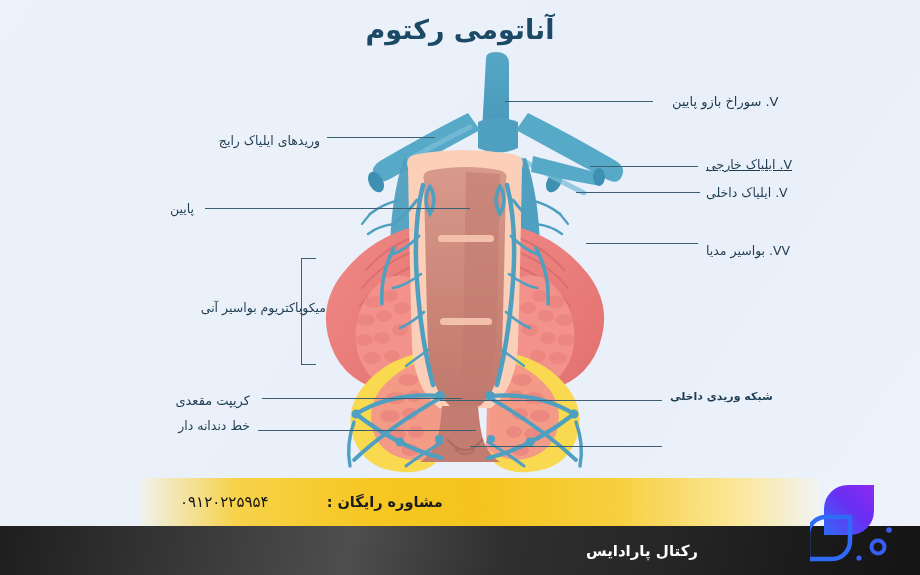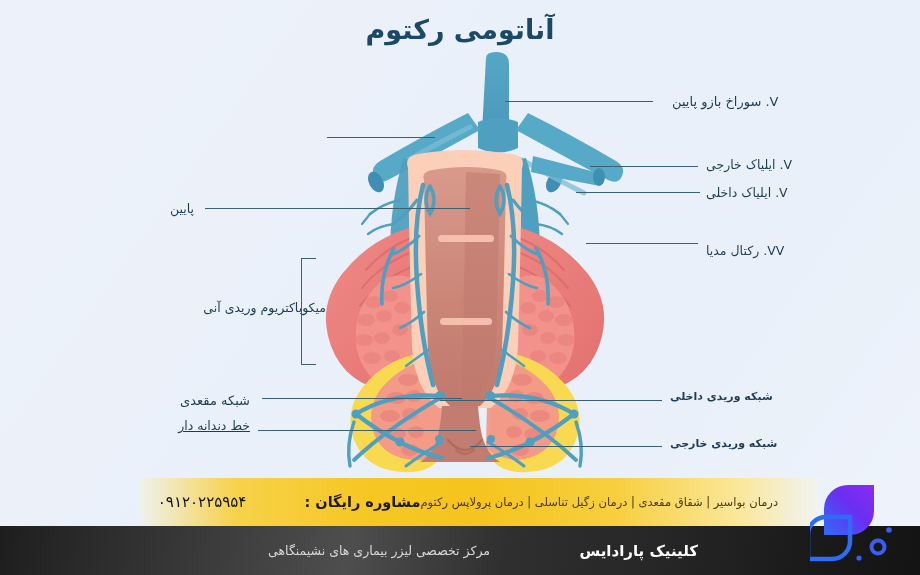--- a/index.html
+++ b/index.html
@@ -375,50 +375,48 @@
 
   <div class="leader" style="left:327px; top:137px; width:108px;"></div>
   <div class="leader" style="left:205px; top:208px; width:265px;"></div>
   <div class="leader" style="left:262px; top:398px; width:200px;"></div>
   <div class="leader" style="left:258px; top:430px; width:218px;"></div>
 
   <div id="bracket"></div>
 
   <div class="label right lab-md" style="left:672px; top:93px;">V. سوراخ بازو پایین</div>
 
-  <div class="label right lab-sm" style="left:706px; top:157px;">V. ایلیاک خارجی</div>
+  <div class="label right lab-sm" style="left:706px; top:157px;text-decoration:underline;">V. ایلیاک خارجی</div>
 
   <div class="label right lab-sm" style="left:706px; top:185px;">V. ایلیاک داخلی</div>
 
-  <div class="label right lab-sm" style="left:706px; top:243px;">VV. رکتال مدیا</div>
+  <div class="label right lab-sm" style="left:706px; top:243px;">VV. بواسیر مدیا</div>
 
   <div class="label right lab-lg" style="left:670px; top:390px;">شبکه وریدی داخلی</div>
 
-  <div class="label right lab-lg" style="left:670px; top:437px;">شبکه وریدی خارجی</div>
-
+
+  <div class="label left lab-sm" style="left:144px; top:133px; width:176px;">وریدهای ایلیاک رایج</div>
 
   <div class="label left lab-sm" style="left:144px; top:201px; width:50px;">پایین</div>
 
-  <div class="label left lab-sm" style="left:186px; top:300px; width:140px;">میکوباکتریوم وریدی آنی</div>
-
-  <div class="label left lab-md" style="left:144px; top:392px; width:106px;">شبکه مقعدی</div>
-
-  <div class="label left lab-sm" style="left:144px; top:418px; width:106px;text-decoration:underline;">خط دندانه دار</div>
+  <div class="label left lab-sm" style="left:186px; top:300px; width:140px;">میکوباکتریوم بواسیر آنی</div>
+
+  <div class="label left lab-md" style="left:144px; top:392px; width:106px;">کریپت مقعدی</div>
+
+  <div class="label left lab-sm" style="left:144px; top:418px; width:106px;">خط دندانه دار</div>
 
   <div id="banner">
-    <div id="banner-services">درمان بواسیر | شقاق مقعدی | درمان زگیل تناسلی | درمان پرولاپس رکتوم</div>
     <div id="banner-cta">
       <span id="banner-cta-label">مشاوره رایگان :</span>
       <span id="banner-phone">۰۹۱۲۰۲۲۵۹۵۴</span>
     </div>
   </div>
 
   <div id="footer">
-    <div id="footer-brand">کلینیک پارادایس</div>
-    <div id="footer-tagline">مرکز تخصصی لیزر بیماری های نشیمنگاهی</div>
+    <div id="footer-brand">رکتال پارادایس</div>
   </div>
 
   <div id="logo">
     <svg width="92" height="92" viewBox="0 0 92 92" xmlns="http://www.w3.org/2000/svg">
       <defs>
         <linearGradient id="logoGrad" x1="0" y1="1" x2="1" y2="0">
           <stop offset="0%" stop-color="#2f6bf7"></stop>
           <stop offset="55%" stop-color="#6a2ff3"></stop>
           <stop offset="100%" stop-color="#8b2bf0"></stop>
         </linearGradient>

